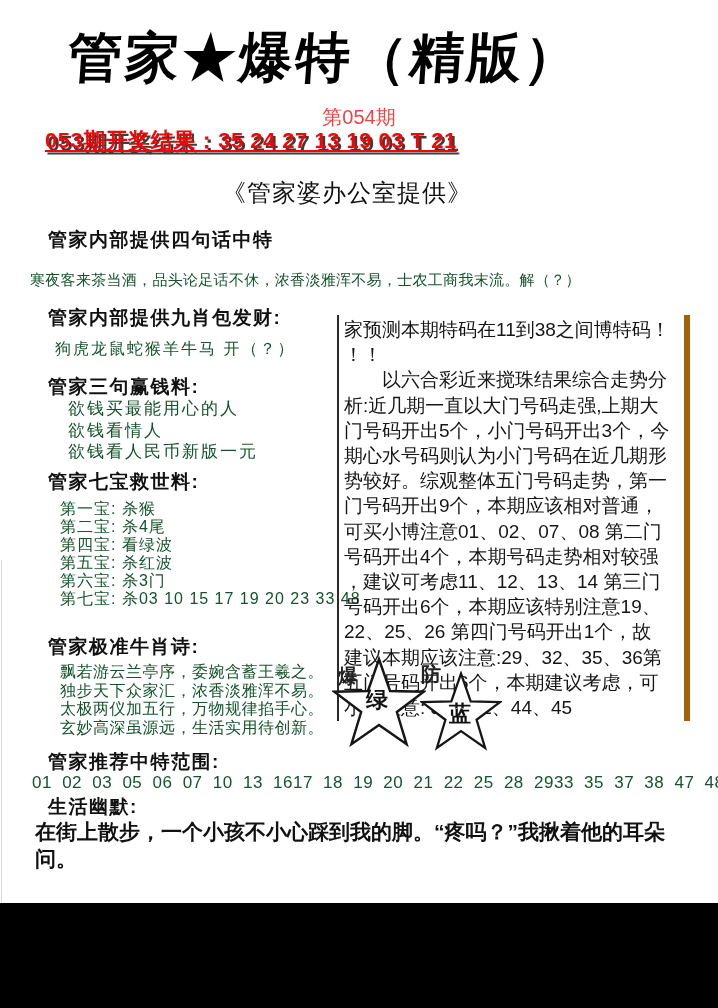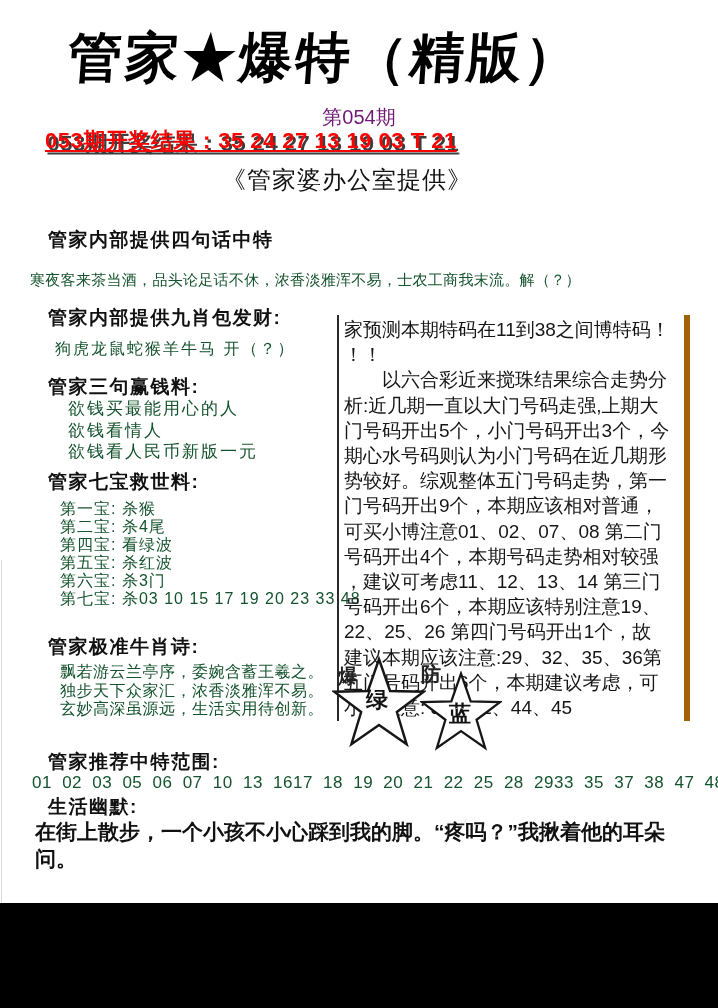--- a/index.html
+++ b/index.html
@@ -2,24 +2,24 @@
 <html><head>
 <meta charset="utf-8">
 <style>
   html,body{margin:0;padding:0;background:#fff;}
   .page{position:relative;width:718px;height:1008px;background:#ffffff;overflow:hidden;
         font-family:"Liberation Sans", sans-serif;color:#1c1c1c;}
   .abs{position:absolute;}
   .title{left:68px;top:22px;width:600px;font-family:"DejaVu Serif", serif;
          font-weight:bold;font-size:54px;letter-spacing:3px;color:#000;
          transform:skewX(-4deg);white-space:nowrap;}
-  .issue{left:0;top:104px;width:718px;text-align:center;font-size:20px;color:#701a75;}
+  .issue{left:0;top:104px;width:718px;text-align:center;font-size:20px;color:#ef4444;}
   .result{left:45px;top:126px;font-size:22px;font-weight:bold;color:#ff0000;
           letter-spacing:0.5px;text-shadow:2.5px 2.5px 0 #3d3d3d;white-space:nowrap;text-decoration:underline;}
-  .provider{left:222px;top:164px;font-size:24px;color:#111;letter-spacing:1px;
+  .provider{left:222px;top:177px;font-size:24px;color:#111;letter-spacing:1px;
             font-family:Liberation Sans, sans-serif;white-space:nowrap;}
   .h{left:48px;font-size:19px;font-weight:bold;color:#111;letter-spacing:1.5px;white-space:nowrap;}
   .body-line{color:#14532d;white-space:nowrap;}
   .poem4{left:30px;top:271px;font-size:15px;letter-spacing:0.3px;}
   .zodiac{left:55px;top:339px;font-size:16px;letter-spacing:2px;}
   .tips{left:68px;top:398px;font-size:17px;letter-spacing:2px;line-height:21.5px;}
   .treasures{left:60px;top:500px;font-size:16px;letter-spacing:1px;line-height:18px;}
   .oxpoem{left:60px;top:663px;font-size:16px;letter-spacing:0.5px;line-height:18.5px;}
   .pbox{left:337px;top:315px;width:337px;height:404px;
         border-left:2px solid #2a2a2a;border-right:6px solid #a16207;
@@ -63,20 +63,21 @@
     <div class="body-line">第四宝: 看绿波</div>
     <div class="body-line">第五宝: 杀红波</div>
     <div class="body-line">第六宝: 杀3门</div>
     <div class="body-line">第七宝: 杀03 10 15 17 19 20 23 33 48</div>
   </div>
 
   <div class="abs h" style="top:634px;">管家极准牛肖诗:</div>
   <div class="abs oxpoem">
     <div class="body-line">飘若游云兰亭序，委婉含蓄王羲之。</div>
     <div class="body-line">独步天下众家汇，浓香淡雅浑不易。</div>
+    <div class="body-line">太极两仪加五行，万物规律掐手心。</div>
     <div class="body-line">玄妙高深虽源远，生活实用待创新。</div>
   </div>
 
   <div class="abs pbox">家预测本期特码在11到38之间博特码！
 ！！
 　　以六合彩近来搅珠结果综合走势分
 析:近几期一直以大门号码走强,上期大
 门号码开出5个，小门号码开出3个，今
 期心水号码则认为小门号码在近几期形
 势较好。综观整体五门号码走势，第一

